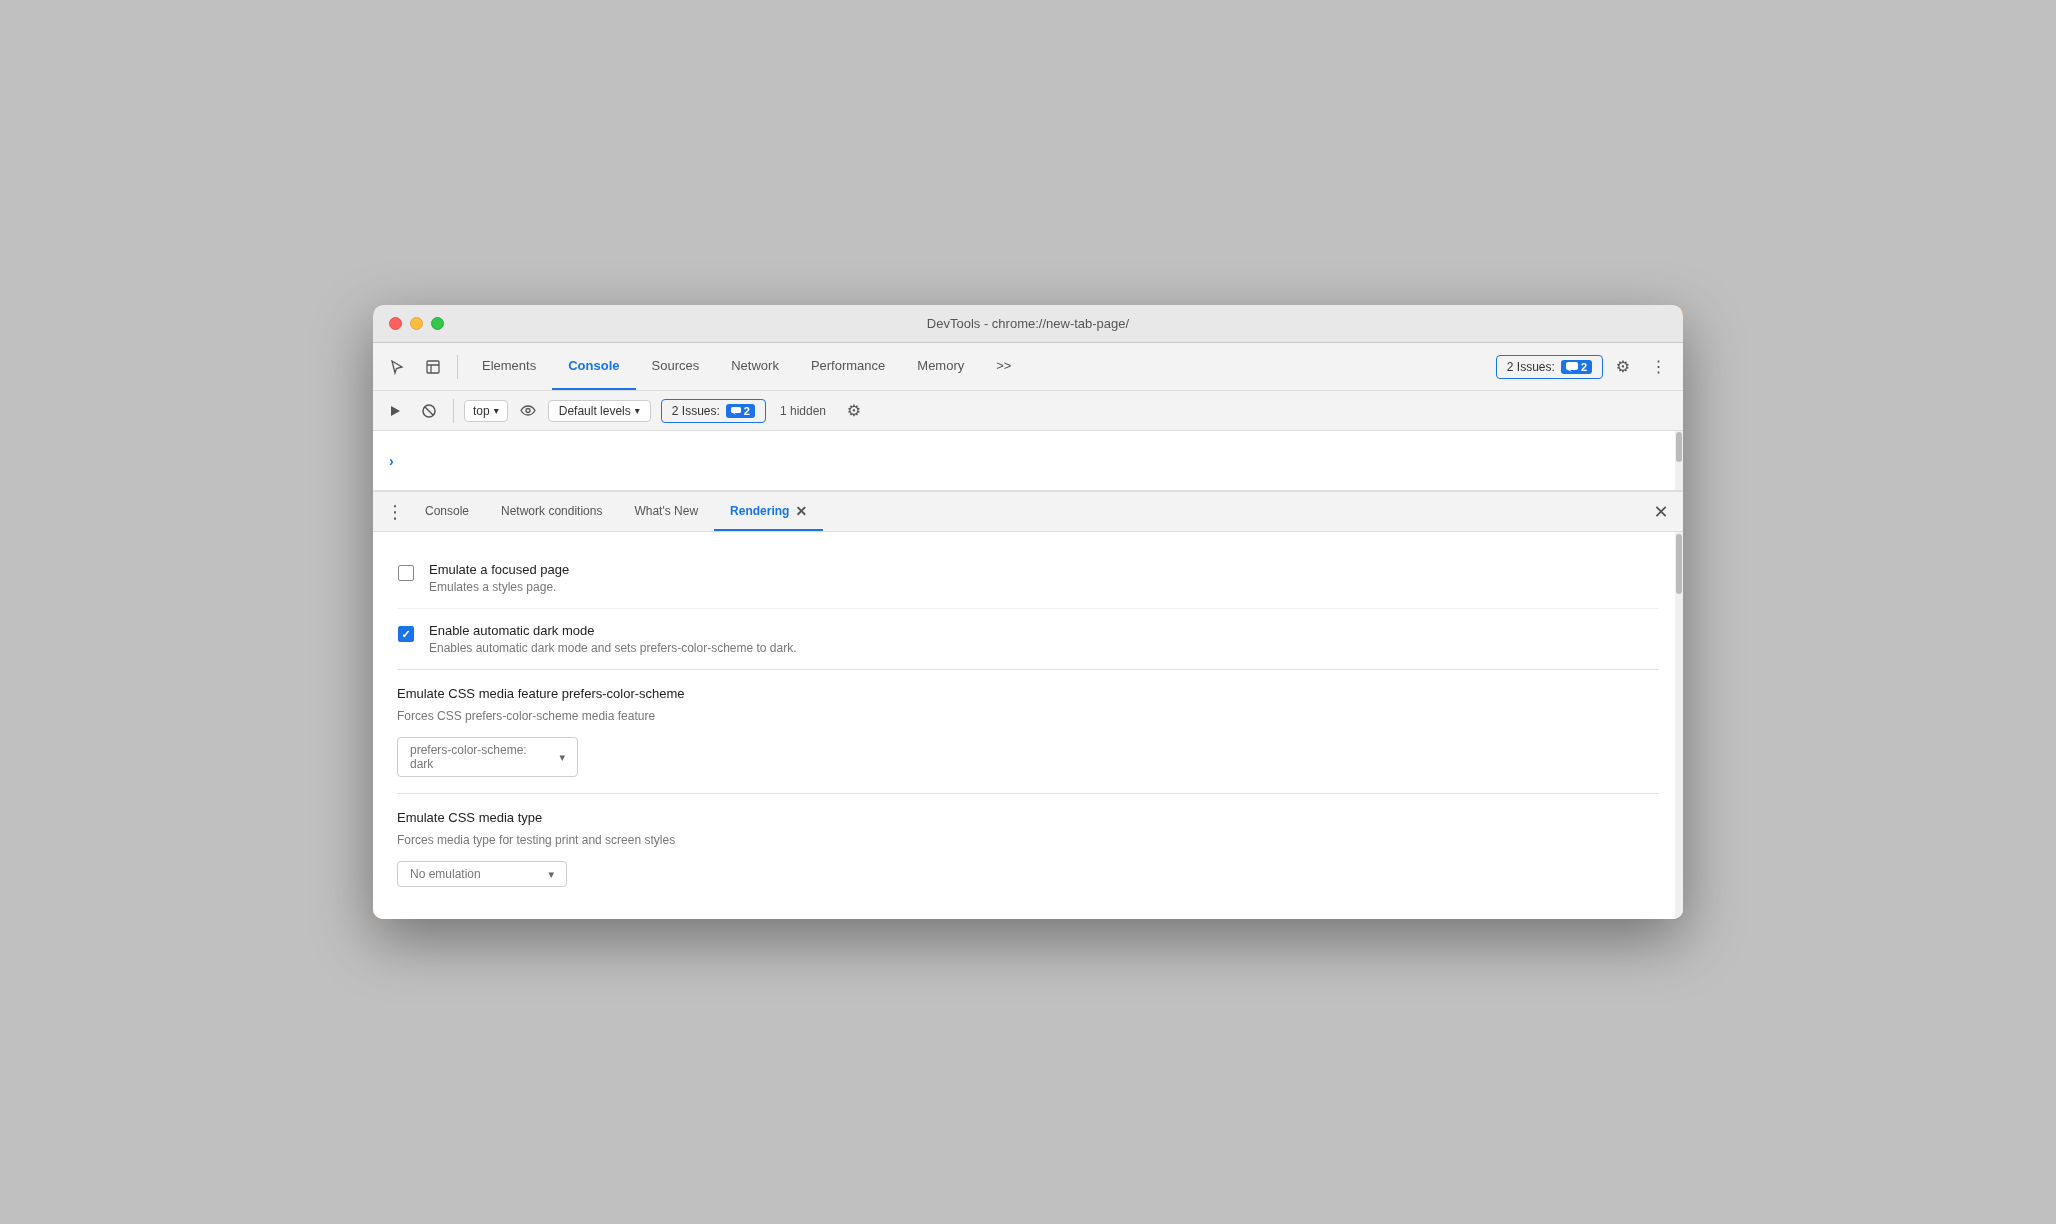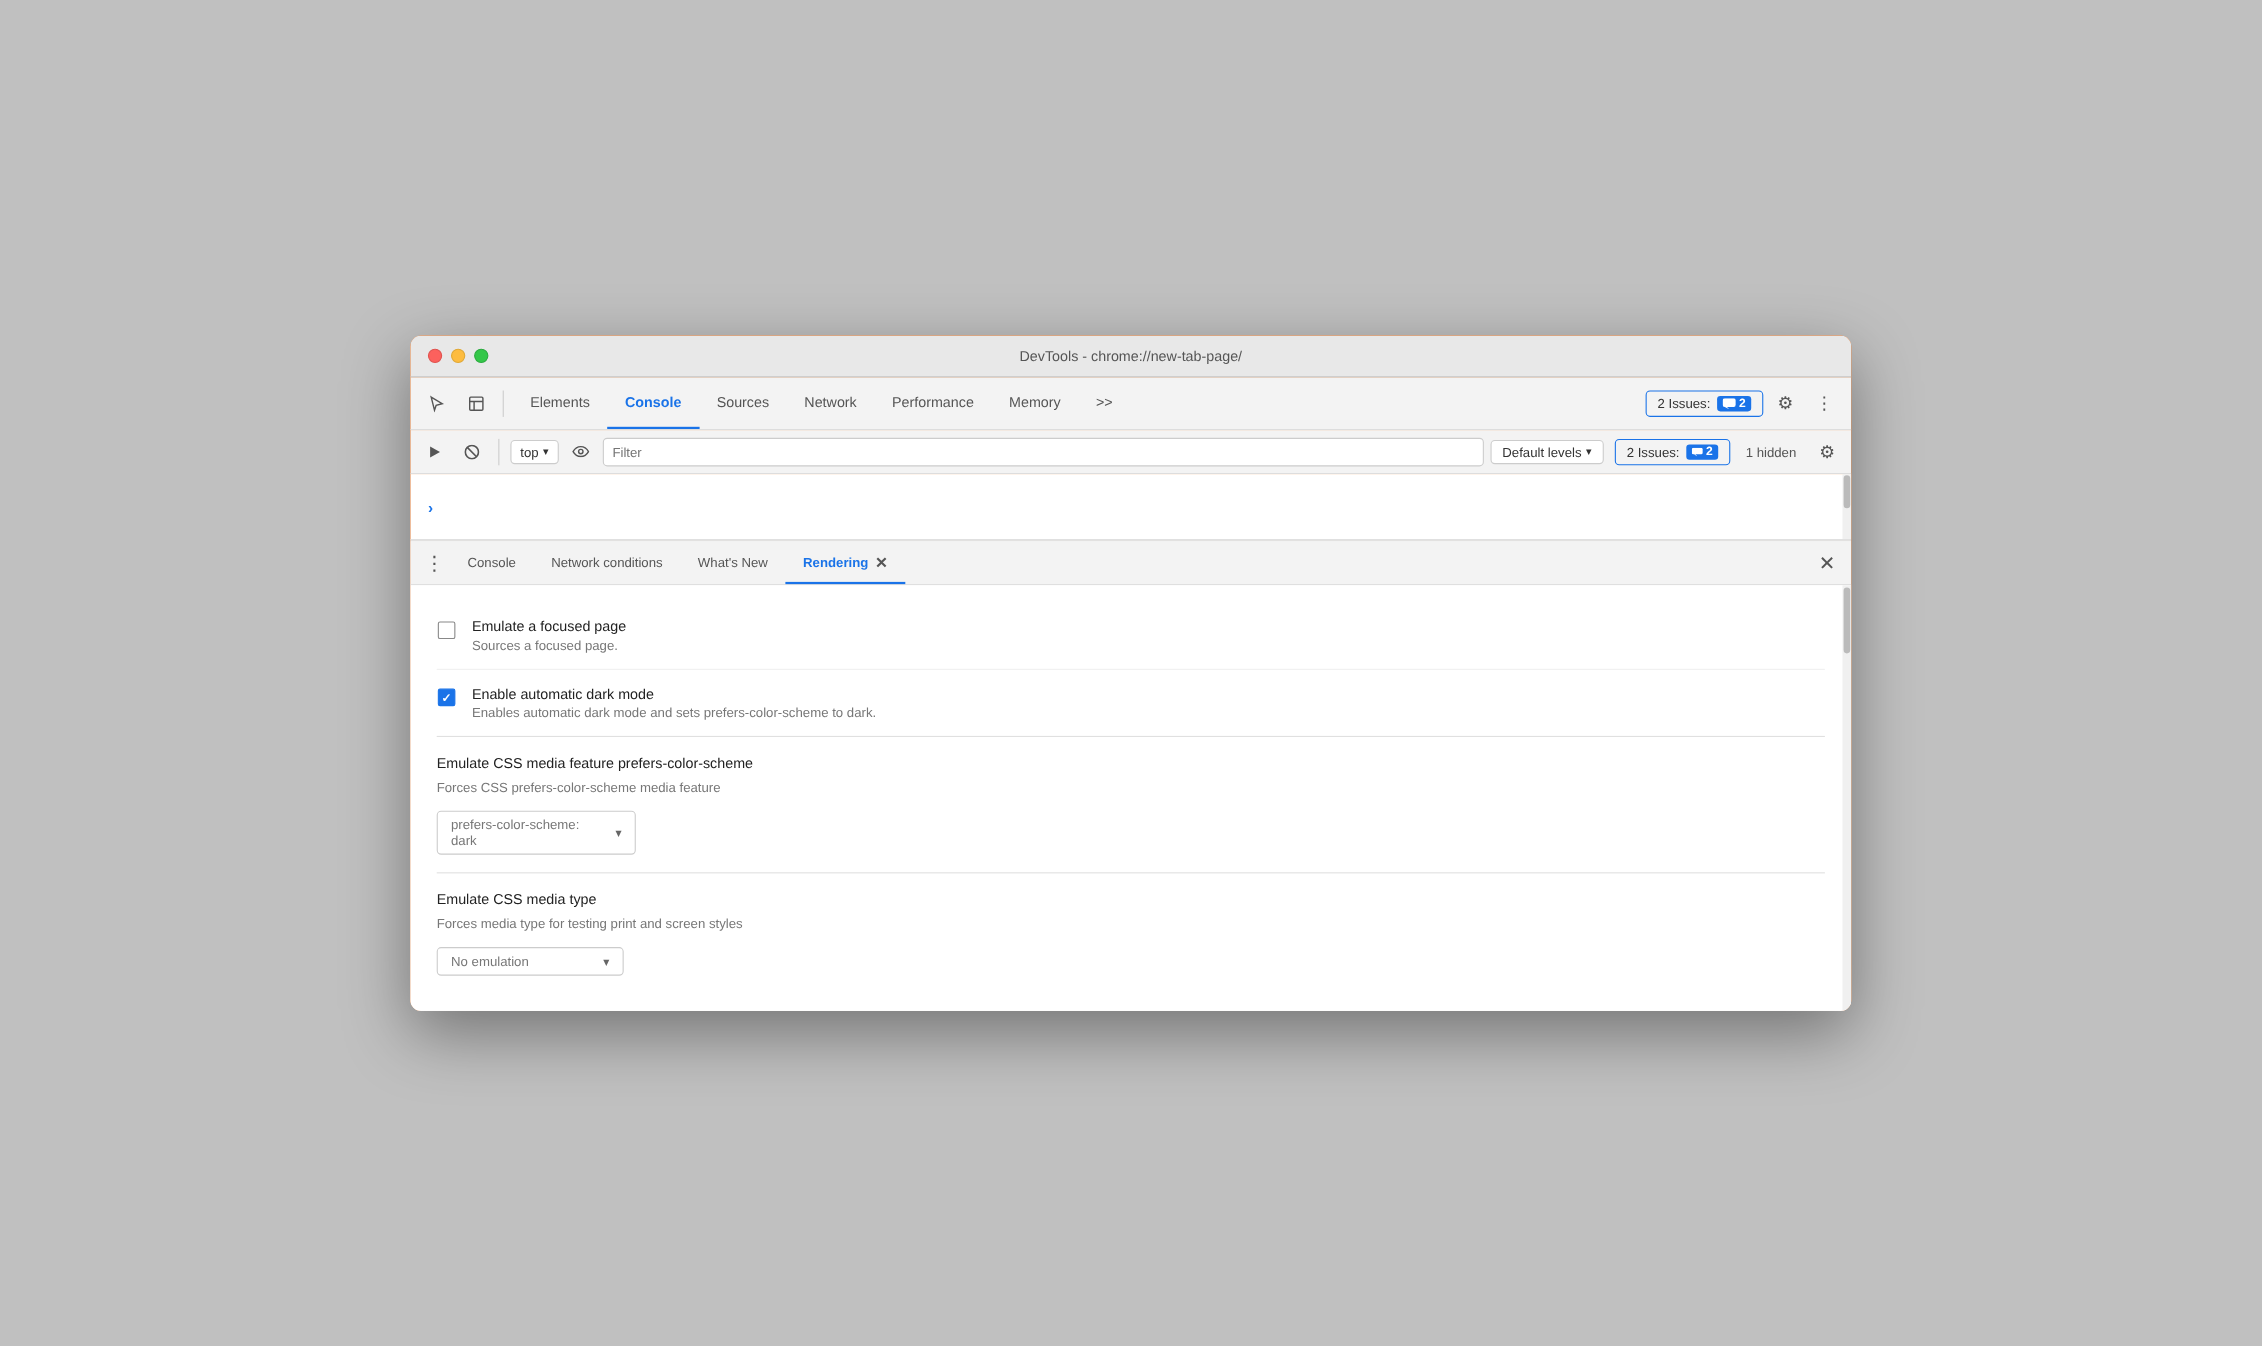--- a/index.html
+++ b/index.html
@@ -509,21 +509,20 @@
     <div class="top-selector">
       <span>top</span>
       <span style="font-size:10px;">▾</span>
     </div>
     <button class="console-icon-btn">
       <svg width="16" height="11" viewBox="0 0 16 11" fill="none">
         <path d="M1 5.5C3 2 5 1 8 1s5 1 7 4.5C13 9 11 10 8 10s-5-1-7-4.5z" stroke="#555" stroke-width="1.3" fill="none"></path>
         <circle cx="8" cy="5.5" r="2" stroke="#555" stroke-width="1.3" fill="none"></circle>
       </svg>
     </button>
-    <input class="filter-input" type="text" placeholder="Filter" style="">
     <div class="levels-btn">
       <span>Default levels</span>
       <span style="font-size:10px;">▾</span>
     </div>
     <button class="issues-btn" style="margin-left:4px;">
       <span>2 Issues:</span>
       <span class="issues-badge">
         <svg width="10" height="8" viewBox="0 0 10 8" fill="none">
           <rect x="0" y="0" width="10" height="6" rx="1.5" fill="white"></rect>
           <polygon points="2,6 5,8 3.5,6" fill="white"></polygon>
@@ -563,21 +562,21 @@
     </div>
 
     <div class="rendering-content">
 
       <div class="option-row">
         <div class="checkbox-wrap">
           <div class="checkbox"></div>
         </div>
         <div class="option-text">
           <span class="option-title">Emulate a focused page</span>
-          <span class="option-desc">Sources a focused page.</span>
+          <span class="option-desc">Emulates a styles page.</span>
         </div>
       </div>
 
       <div class="option-row">
         <div class="checkbox-wrap">
           <div class="checkbox checked"></div>
         </div>
         <div class="option-text">
           <span class="option-title">Enable automatic dark mode</span>
           <span class="option-desc">Enables automatic dark mode and sets prefers-color-scheme to dark.</span>

